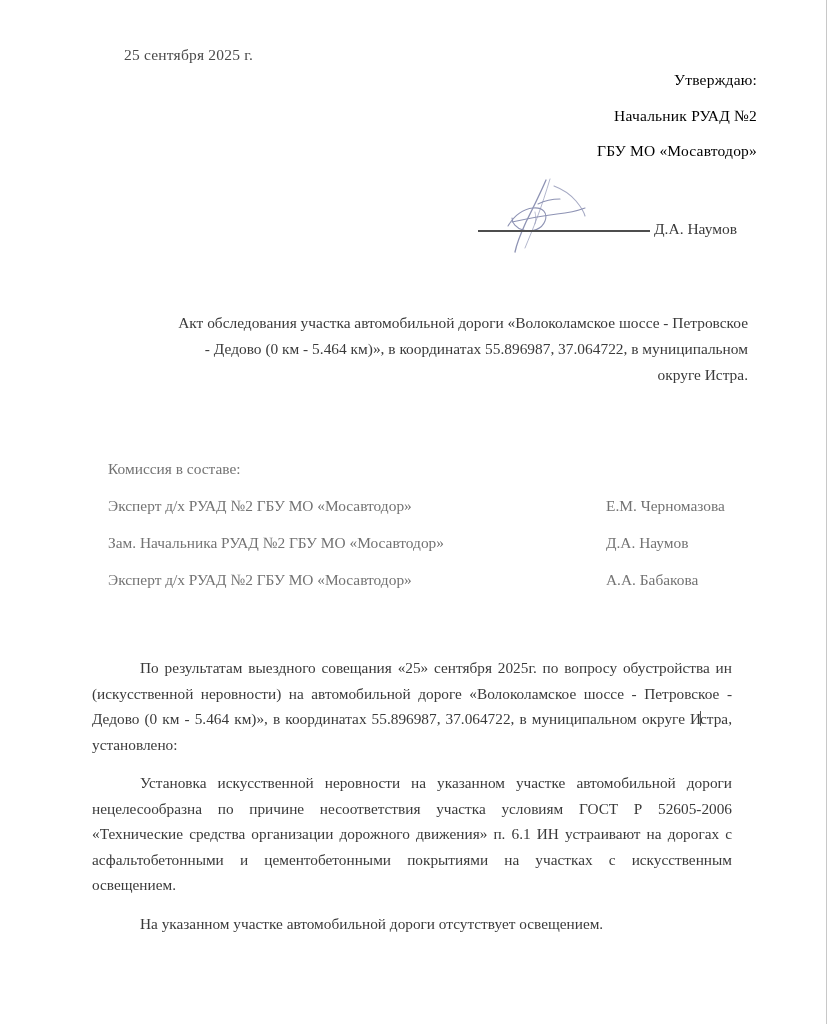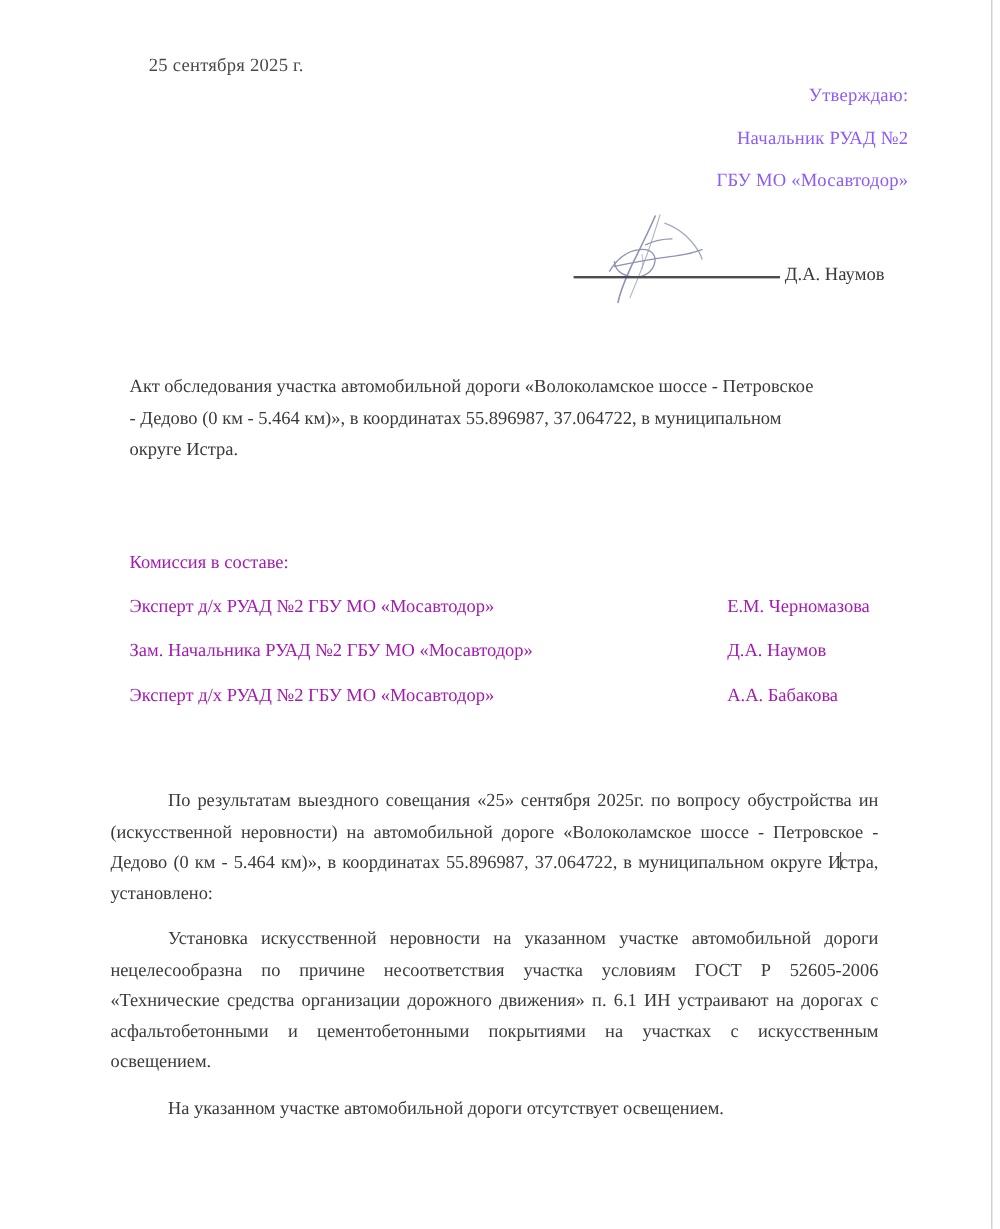--- a/index.html
+++ b/index.html
@@ -47,21 +47,21 @@
     white-space: nowrap;
   }
 
   
   #approval-block {
     position: absolute;
     right: 70px;
     top: 72px;
     text-align: right;
     font-size: 15.5px;
-    color: #8b5cf6;
+    color: #000000;
     line-height: 1.0;
   }
   #approval-block .appr-line {
     margin-bottom: 20px;
     white-space: nowrap;
     letter-spacing: 0.2px;
   }
   #approval-block .appr-line:last-child { margin-bottom: 0; text-align: center; }
 
   
@@ -96,34 +96,34 @@
     white-space: nowrap;
     color: #3a3a3a;
   }
 
   
   #doc-title {
     position: absolute;
     left: 108px;
     top: 310px;
     width: 640px;
-    text-align: left;
+    text-align: right;
     font-size: 15.4px;
     line-height: 26px;
     color: #3a3a3a;
   }
 
   
   #commission-section {
     position: absolute;
     left: 108px;
     top: 460px;
     width: 648px;
     font-size: 15.4px;
-    color: #a21caf;
+    color: #737373;
   }
   #commission-heading {
     margin-bottom: 19px;
   }
   .commission-row {
     display: flex;
     justify-content: space-between;
     align-items: baseline;
     margin-bottom: 19px;
     white-space: nowrap;

